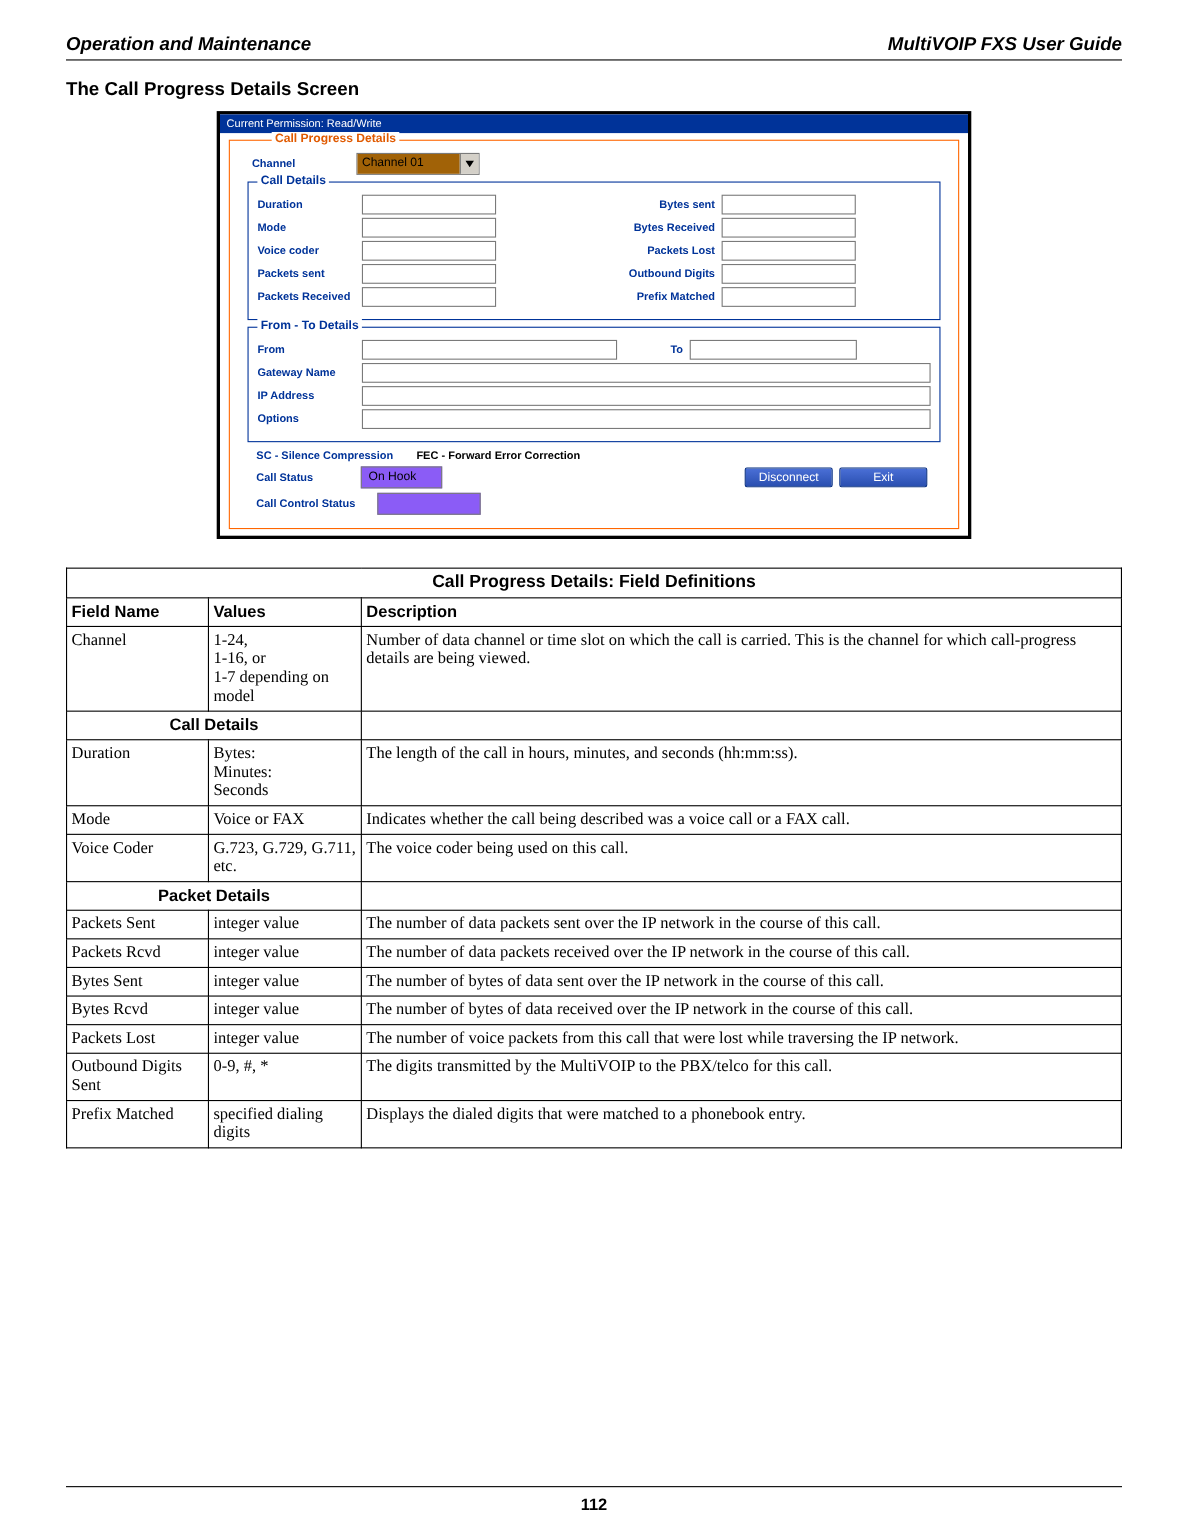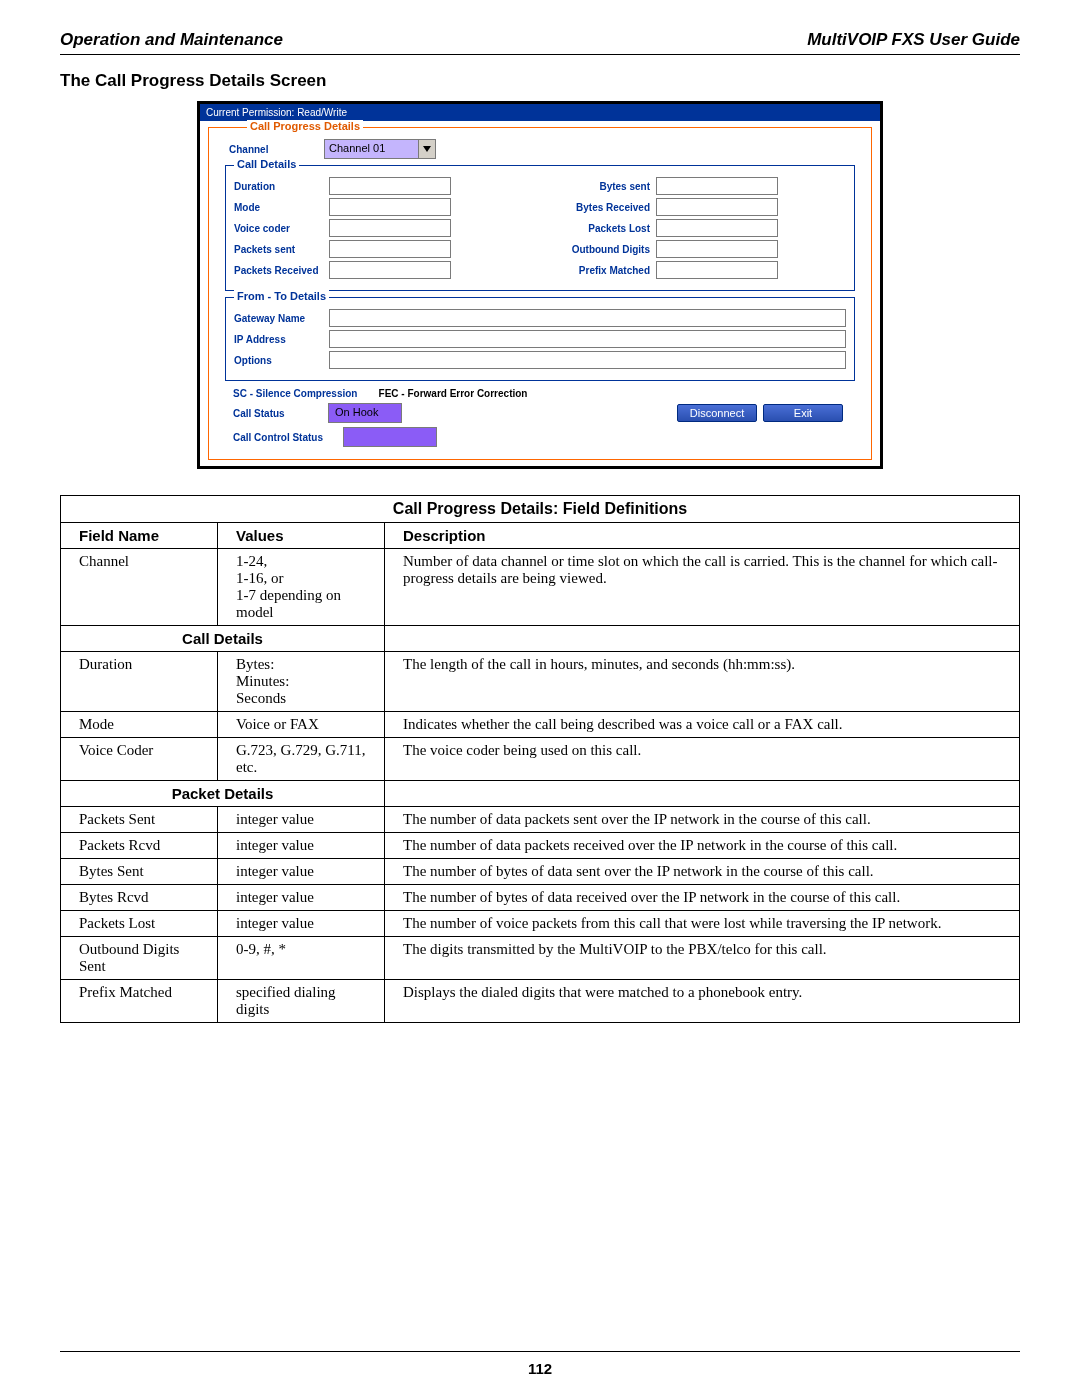--- a/index.html
+++ b/index.html
@@ -101,21 +101,21 @@
     display: flex;
     border: 1px solid #7a7a7a;
     height: 18px;
     width: 110px;
     align-items: stretch;
   }
   .dropdown .dd-text {
     flex: 1;
     padding: 2px 4px;
     font-size: 11px;
-    background: #c4b5fd;
+    background: #a16207;
   }
   .dropdown .dd-btn {
     width: 16px;
     background: #d4d0c8;
     border-left: 1px solid #7a7a7a;
     display: flex;
     align-items: center;
     justify-content: center;
   }
   .dd-btn svg { width: 8px; height: 6px; }
@@ -162,21 +162,21 @@
   
   .def-table {
     width: 100%;
     border-collapse: collapse;
     font-family: Georgia, "Book Antiqua", serif;
     font-size: 15px;
     margin-top: 4px;
   }
   .def-table th, .def-table td {
     border: 1px solid #000;
-    padding: 4px 18px;
+    padding: 4px 4px;
     vertical-align: top;
     text-align: left;
   }
   .def-table th {
     font-family: Arial, sans-serif;
     font-weight: bold;
   }
   .def-table .title-row th {
     text-align: center;
     font-size: 16px;
@@ -285,20 +285,26 @@
               <div class="row">
                   <span class="lbl-r">Prefix Matched</span>
                   <div class="txtfield"></div>
                 </div>
             </div>
           </div>
         </div>
 
         <div class="fieldset blue">
           <span class="legend blue">From - To Details</span>
+          <div class="row">
+            <span class="lbl">From</span>
+            <div class="txtfield wide"></div>
+            <span class="lbl-r" style="width:60px;">To</span>
+            <div class="txtfield" style="flex:0 0 150px;"></div>
+          </div>
           <div class="row">
               <span class="lbl">Gateway Name</span>
               <div class="txtfield" style="flex:1"></div>
             </div>
           <div class="row">
               <span class="lbl">IP Address</span>
               <div class="txtfield" style="flex:1"></div>
             </div>
           <div class="row">
               <span class="lbl">Options</span>

